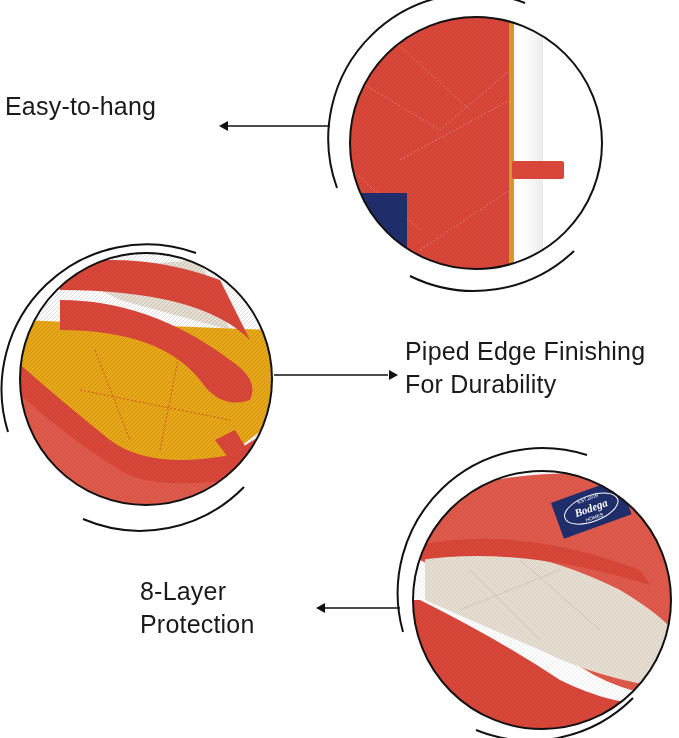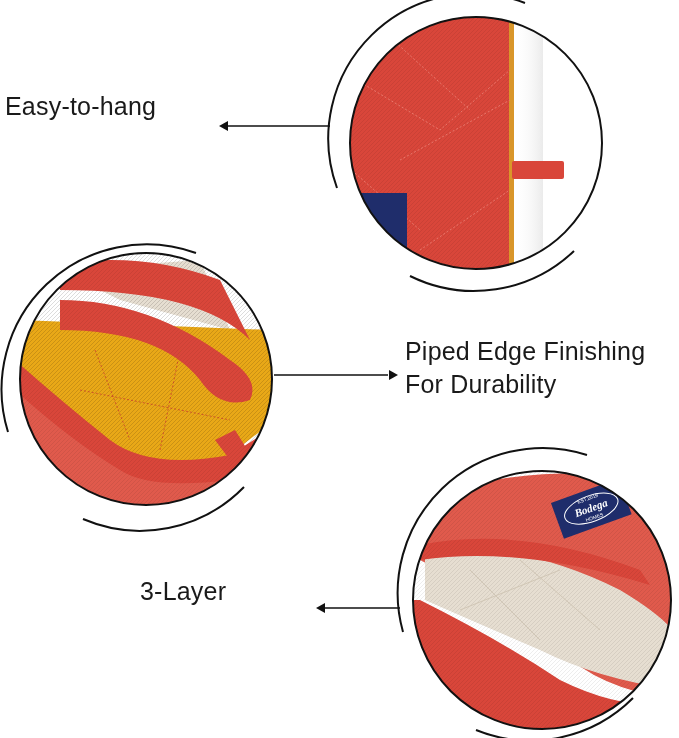--- a/index.html
+++ b/index.html
@@ -134,14 +134,15 @@
 <div class="label" style="left:5px;top:90px;width:200px;">
   <div>Easy-to-hang</div>
 </div>
 
 <div class="label" style="left:405px;top:335px;width:280px;">
   <div>Piped Edge Finishing</div>
   <div>For Durability</div>
 </div>
 
 <div class="label" style="left:140px;top:575px;width:175px;">
-  <div>3-Layer</div>
+  <div>8-Layer</div>
+  <div>Protection</div>
 </div>
 
 </body></html>

